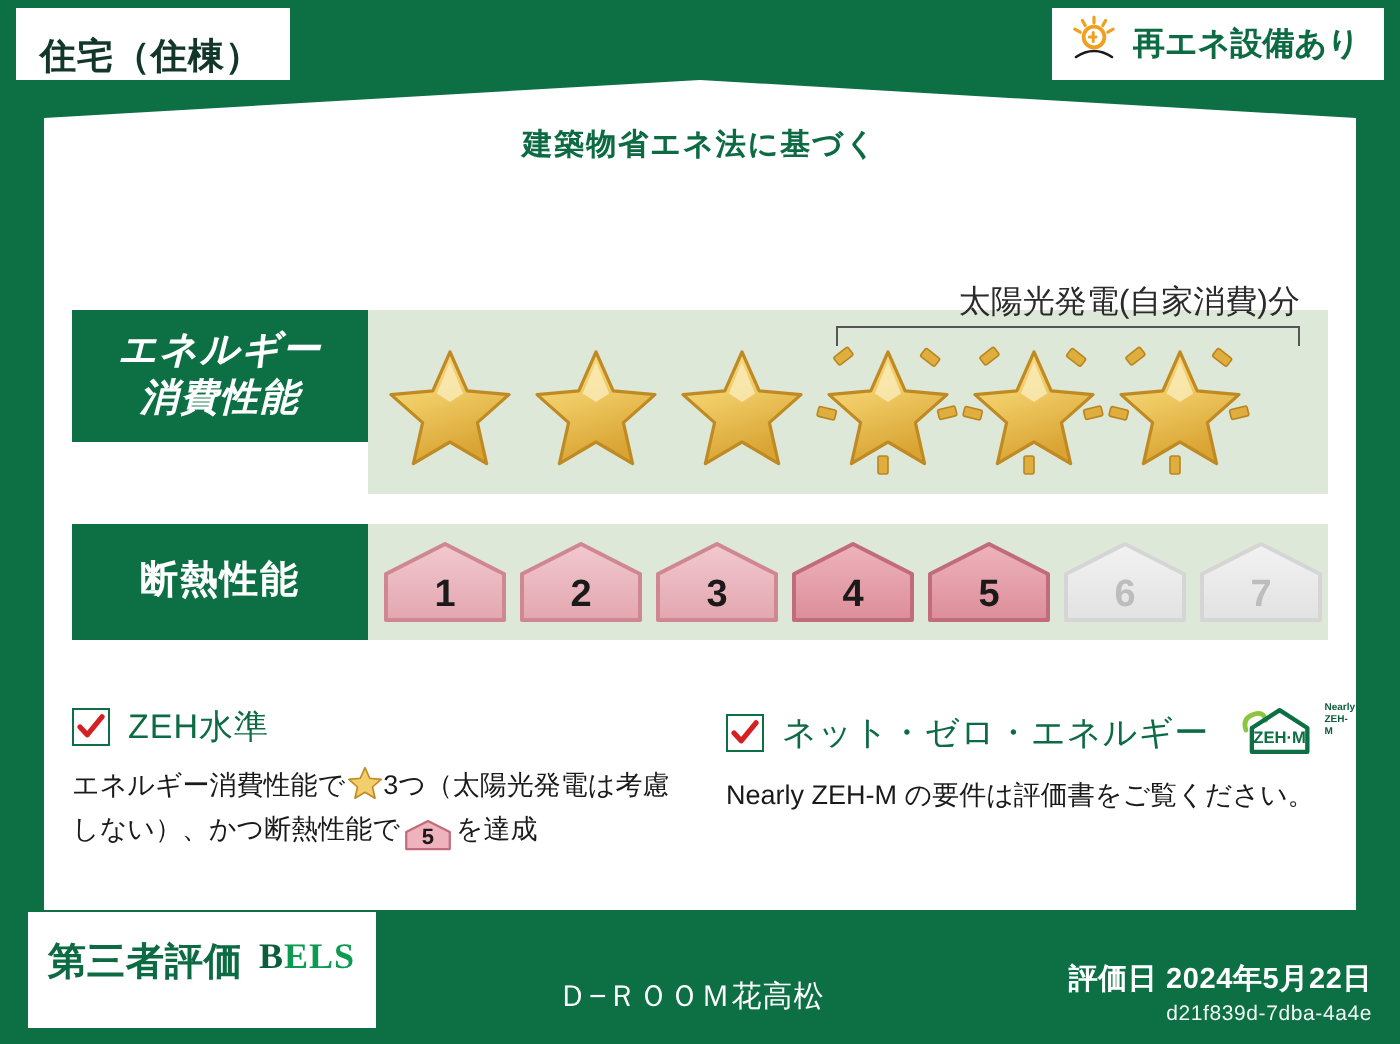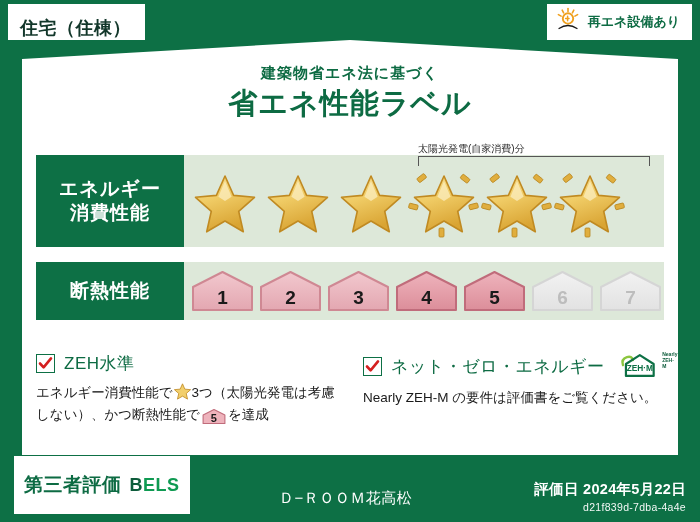--- a/index.html
+++ b/index.html
@@ -57,21 +57,21 @@
     letter-spacing: 0.5px;
     white-space: nowrap;
   }
   #chip-renew {
     right: 8px; top: 4px;
     height: 36px;
     padding: 0 12px 0 8px;
     gap: 7px;
   }
   #chip-renew .chip-text {
-    font-size: 13px;
+    font-size: 16px;
     font-weight: bold;
     color: #0d6b43;
     white-space: nowrap;
   }
 
   
   .title-block {
     position: absolute;
     left: 0; top: 64px;
     width: 700px;
@@ -113,22 +113,23 @@
   }
   .row-panel {
     background: #dde8d9;
     position: relative;
     box-sizing: border-box;
   }
 
   
   #row-energy { left: 36px; top: 155px; width: 628px; height: 92px; }
   #row-energy .row-label {
-    width: 148px; height: 92px;
+    width: 148px; height: 66px;
     font-size: 19px;
+    font-style: italic;
   }
   #row-energy .row-panel {
     width: 480px; height: 92px;
     display: flex;
     align-items: center;
     padding-left: 4px;
   }
 
   
   #row-insul { left: 36px; top: 262px; width: 628px; height: 58px; text-align: center; }
@@ -159,23 +160,23 @@
   .spark { position: absolute; left: 0; top: 0; width: 73px; height: 74px; }
 
   
   .solar-annot {
     position: absolute;
     left: 418px;
     top: 143px;
     width: 232px;
   }
   .solar-annot .solar-text {
-    font-size: 10px;
+    font-size: 16px;
     color: #2a2a2a;
-    text-align: left;
+    text-align: right;
     white-space: nowrap;
     line-height: 1.1;
   }
   .solar-bracket {
     margin-top: 2px;
     height: 9px;
     border: 1.5px solid #555;
     border-bottom: none;
   }
 
@@ -270,22 +271,22 @@
   }
 
   
   .footer-badge {
     position: absolute;
     left: 14px;
     bottom: 8px;
     height: 34px;
     background: #ffffff;
     display: flex;
-    align-items: center;
     padding: 12px 10px;
+    font-family: Liberation Serif, serif;
   }
   .footer-badge .f-jp {
     font-size: 19px;
     font-weight: bold;
     color: #0d6b43;
     letter-spacing: 0.5px;
   }
   .footer-badge .f-bels {
     font-size: 18px;
     font-weight: bold;
@@ -352,21 +353,20 @@
         <circle cx="13" cy="11.5" r="5.2" fill="none" stroke="#f0a01e" stroke-width="1.9"></circle>
         <path d="M10.6 11.5 h3.4 M12.6 9.3 v4.4" stroke="#f0a01e" stroke-width="1.5" stroke-linecap="round"></path>
         <path d="M4 21.5 q9 -6 18 0" fill="none" stroke="#1a1a1a" stroke-width="1.3" stroke-linecap="round"></path>
       </svg>
     </span>
     <span class="chip-text">再エネ設備あり</span>
   </div>
 
   <div class="title-block">
     <div class="subtitle">建築物省エネ法に基づく</div>
-    <div class="maintitle">省エネ性能ラベル</div>
   </div>
 
   <div class="row" id="row-energy">
     <div class="row-label">
       <span>エネルギー</span>
       <span>消費性能</span>
     </div>
     <div class="row-panel">
 
       <div class="star-wrap">

